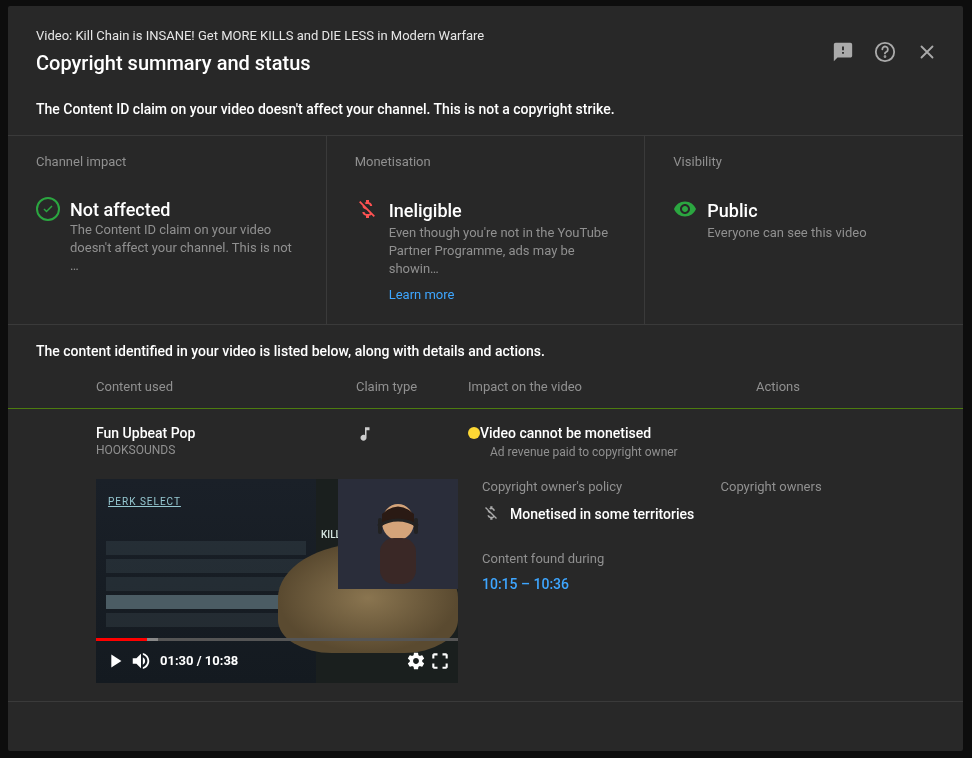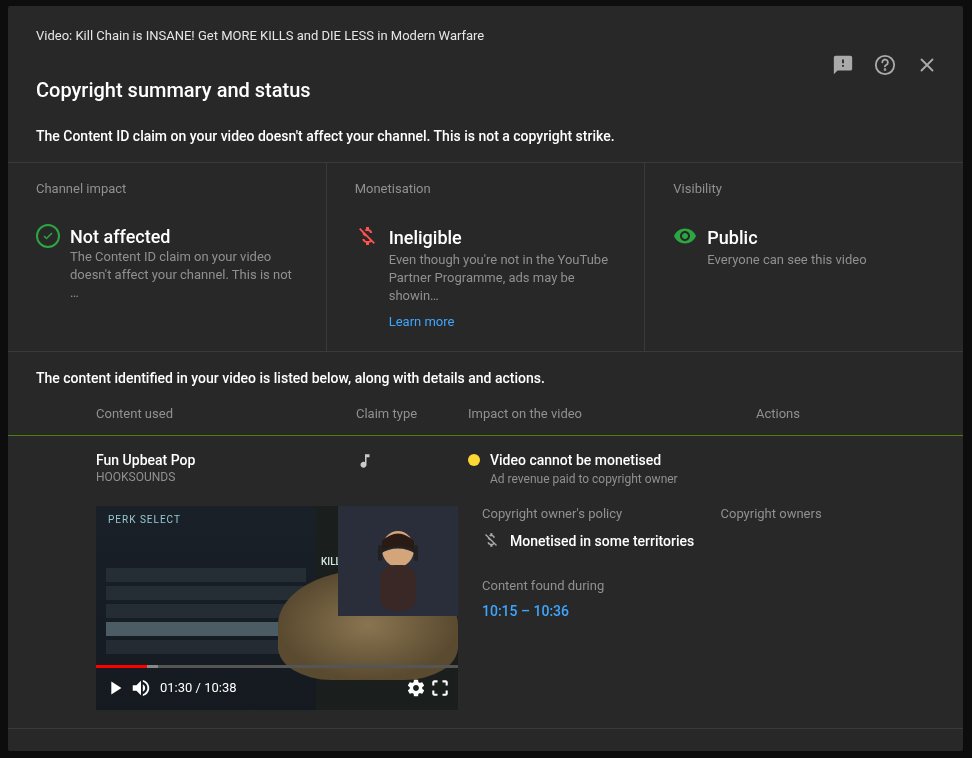--- a/index.html
+++ b/index.html
@@ -18,21 +18,21 @@
     height: 745px;
     margin: 6px 8px;
     border-radius: 2px;
   }
   .dlg-header {
     display: flex;
     justify-content: space-between;
     align-items: center;
     padding: 22px 24px 8px 28px;
   }
-  .dlg-title-group { display: flex; flex-direction: column; gap: 27px; }
+  .dlg-title-group { display: flex; flex-direction: column; }
   .dlg-subtitle { font-size: 13px; color: #e6e6e6; margin-bottom: 8px; }
   .dlg-title { font-size: 20px; font-weight: 500; }
   .dlg-actions { display: flex; gap: 18px; align-items: center; }
   .iconbtn { width: 24px; height: 24px; display:flex; align-items:center; justify-content:center; color:#aaa; cursor:pointer; }
   .banner {
     padding: 18px 28px;
     font-size: 14px;
     color: #fff;
     font-weight: 500;
   }
@@ -69,50 +69,51 @@
   .col-actions { flex:1; }
   .table-row {
     border-top: 1px solid #4d7c0f;
     border-bottom: 1px solid #3a3a3a;
     padding: 16px 28px 18px 88px;
   }
   .row-top { display:flex; }
   .content-title { font-size:14px; font-weight:500; }
   .content-artist { font-size:12px; color:#909090; margin-top:2px; text-transform:uppercase; }
   .claim-icon { color:#ccc; }
-  .impact-line { display:flex; align-items:center; gap:10px; font-size:14px; font-weight:500;}
+  .impact-line { display:flex; align-items:center; font-size:14px; font-weight:500;}
   .impact-sub { font-size:12px; color:#909090; margin-top:4px; padding-left:22px;}
   .status-dot { width:12px; height:12px; border-radius:50%; background:#fdd835; }
   .select-action { color:#3ea6ff; font-size:14px; font-weight:500; letter-spacing:0.3px; display:flex; align-items:center; gap:8px; cursor:pointer; }
   .row-details { display:flex; margin-top: 20px; gap: 24px; align-items:flex-start;}
   .thumbnail {
     width: 362px;
     height: 204px;
     background: #1a1f1e;
     position: relative;
     overflow: hidden;
   }
   .thumb-overlay-webcam {
     position:absolute; right:0; top:0;
     width: 120px; height: 110px;
     background: #2a2d3a;
   }
   .thumb-sidebar { position:absolute; left:0; top:0; width:220px; height:100%; background: linear-gradient(180deg, #1a2028 0%, #141a20 100%);}
-  .thumb-perk { position:absolute; left:12px; top:8px; font-size:10px; letter-spacing:1px; color:#96c8d1; }
+  .thumb-perk { position:absolute; left:12px; top:17px; font-size:10px; letter-spacing:1px; color:#96c8d1;text-decoration:underline; }
   .thumb-item { position:absolute; left:10px; font-size:8px; color:#aaa; width:200px; height:14px; background:rgba(100,120,130,0.18); }
   .thumb-highlight { background: rgba(140,170,180,0.45) !important; }
   .thumb-bag { position:absolute; right:0; bottom:30px; width:180px; height:110px; background: radial-gradient(ellipse at center, #8a7550 0%, #5a4a30 70%); border-radius: 50% 50% 30% 30%; }
   .thumb-killchain { position:absolute; left:225px; top:50px; font-size:10px; color:#d5e5e0; font-weight:500;}
   .video-controls {
     position:absolute; bottom:0; left:0; right:0;
     height: 44px;
     background: transparent;
     display:flex; align-items:center;
     padding: 0 8px;
     gap: 4px;
+    font-weight: bold;
   }
   .progress-bar { position:absolute; bottom:42px; left:0; right:0; height:3px; background:#555;}
   .progress-fill { position:absolute; left:0; top:0; height:100%; background:#f00; }
   .progress-buffer { position:absolute; top:0; height:100%; background:#888; }
   .vc-icon { color:#fff; cursor:pointer; display:flex; }
   .vc-time { color:#fff; font-size:13px; margin-left:4px;}
   .vc-spacer { flex:1; }
   .details-cols { display:flex; flex:1; gap: 24px; }
   .dcol { flex:1; }
   .dlabel { font-size:13px; color:#909090; margin-bottom:10px; }

